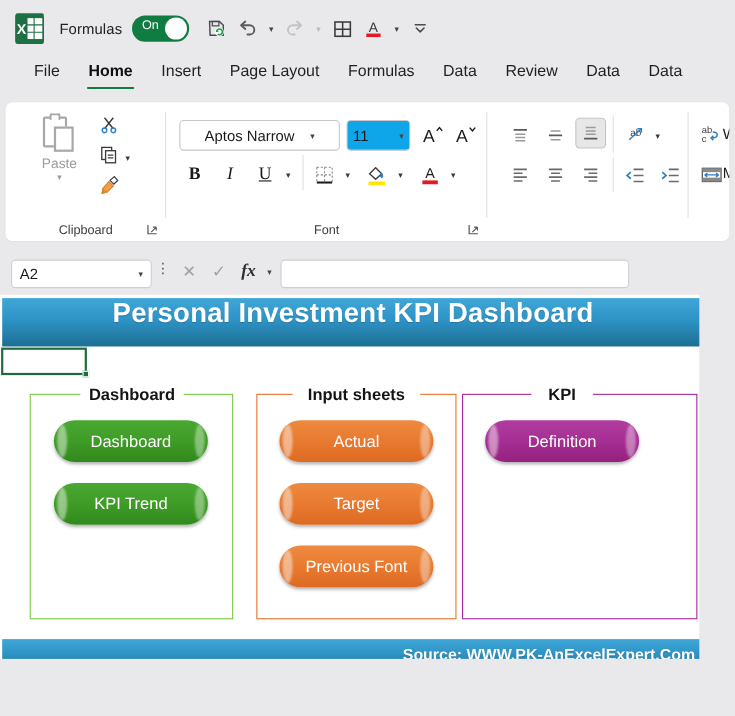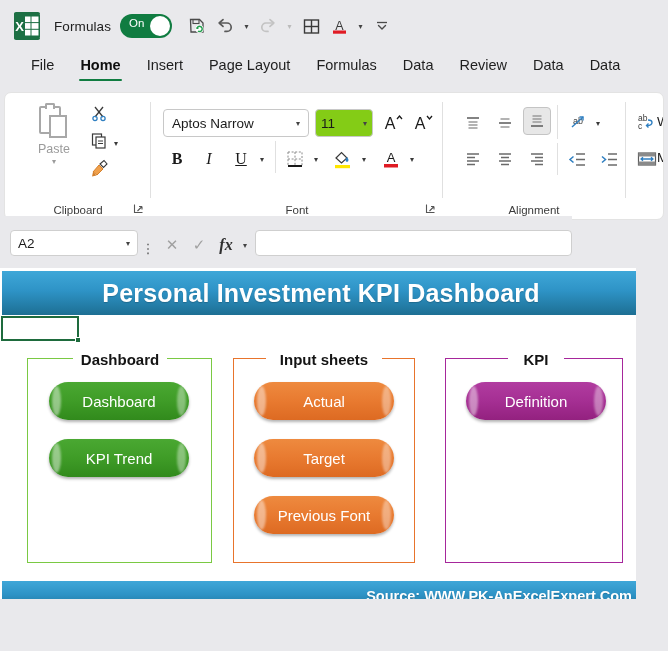--- a/index.html
+++ b/index.html
@@ -237,35 +237,35 @@
   
   .fontname-box {
     position: absolute;
     left: 158px; top: 112px;
     width: 144px; height: 28px;
     border: 1px solid #c8c8c8;
     border-radius: 4px;
     background: #fff;
     display: flex;
     align-items: center;
-    padding: 0 8px;
+    padding: 0 22px;
   }
   .fontname-txt {
     font-size: 13.5px;
     color: #1a1a1a;
     flex: 1;
     white-space: nowrap;
     overflow: hidden;
   }
   .fontsize-box {
     position: absolute;
     width: 58px; height: 28px;
     border: 1px solid #c8c8c8;
     border-radius: 4px;
-    background: #84cc16;
+    background: #0ea5e9;
     display: flex;
     align-items: center;
     padding: 0 5px;
   }
   .fontsize-txt { font-size: 13.5px; color: #1a1a1a; flex: 1; }
   .cb-caret { font-size: 8px; color: #444; }
 
   .ribbon-ico-btn {
     position: absolute;
     width: 28px; height: 28px;
@@ -286,25 +286,25 @@
     display: flex;
     align-items: center;
     justify-content: center;
     font-size: 8px;
     color: #3a3a3a;
   }
 
   
   .formula-row {
     position: absolute;
-    left: 0; top: 216px;
+    left: 0; top: 236px;
     width: 572px; height: 40px;
     background: #e9e9ec;
     display: flex;
-    align-items: flex-end;
+    align-items: flex-start;
   }
   .namebox {
     margin-left: 10px;
     width: 128px; height: 26px;
     background: #fff;
     border: 1px solid #cfcfcf;
     border-radius: 4px;
     display: flex;
     align-items: center;
     padding: 0 7px;
@@ -363,21 +363,21 @@
     width: 32px; height: 331px;
     background: #e9e9ec;
   }
 
   .banner {
     position: absolute;
     left: 2px; top: 3px;
     width: 638px; height: 44px;
     background: linear-gradient(to bottom, #3fa7d8 0%, #2e93c6 45%, #1d6f93 100%);
     display: flex;
-    align-items: center;
+    align-items: flex-start;
     justify-content: center;
   }
   .banner-txt {
     color: #ffffff;
     font-size: 25px;
     font-weight: bold;
     letter-spacing: .2px;
     text-shadow: 0 1px 1px rgba(0,0,0,.18);
   }
 
@@ -801,21 +801,20 @@
       <div class="ribbon-ico-btn" style="left:190px;top:52px">
         <svg width="22" height="22" viewBox="0 0 22 22">
           <rect x="2.5" y="5" width="17" height="12" fill="#fff" stroke="#5a5a5a" stroke-width="1.2"></rect>
           <rect x="2.5" y="5" width="17" height="3.5" fill="#8a8a8a"></rect>
           <rect x="2.5" y="13.5" width="17" height="3.5" fill="#8a8a8a"></rect>
           <path d="M5 11 h12 M7 9.2 L5 11 L7 12.8 M15 9.2 L17 11 L15 12.8" fill="none" stroke="#2f7fc1" stroke-width="1.3"></path>
         </svg>
       </div>
       <div style="position:absolute;left:214px;top:57px;font-size:13.5px;color:#1a1a1a">M</div>
 
-      <div class="rgroup-label" style="left:0;width:182px">Alignment</div>
     </div>
   </div>
 
   <div class="formula-row">
     <div class="namebox">
       <div class="namebox-txt">A2</div>
       <div class="cb-caret">▾</div>
     </div>
     <div class="vdots">⋮</div>
     <div class="fx-group">
@@ -869,21 +868,21 @@
           <div class="gloss-r"></div>
         <span>Actual</span>
       </div>
       <div class="pill orange" style="left:21px;top:148px;width:140px">
         <div class="gloss-l"></div>
           <div class="gloss-r"></div>
         <span>Previous Font</span>
       </div>
     </div>
 
-    <div class="gbox" style="left:445px;width:178px;--gc:#a6279b">
+    <div class="gbox" style="left:420px;width:214px;--gc:#a6279b">
       <div class="frame"></div>
       <div class="title-cut" style="left:63px;width:56px">
         <span>KPI</span>
       </div>
       <div class="pill purple" style="left:21px;top:34px;width:140px">
         <div class="gloss-l"></div>
           <div class="gloss-r"></div>
         <span>Definition</span>
       </div>
     </div>

